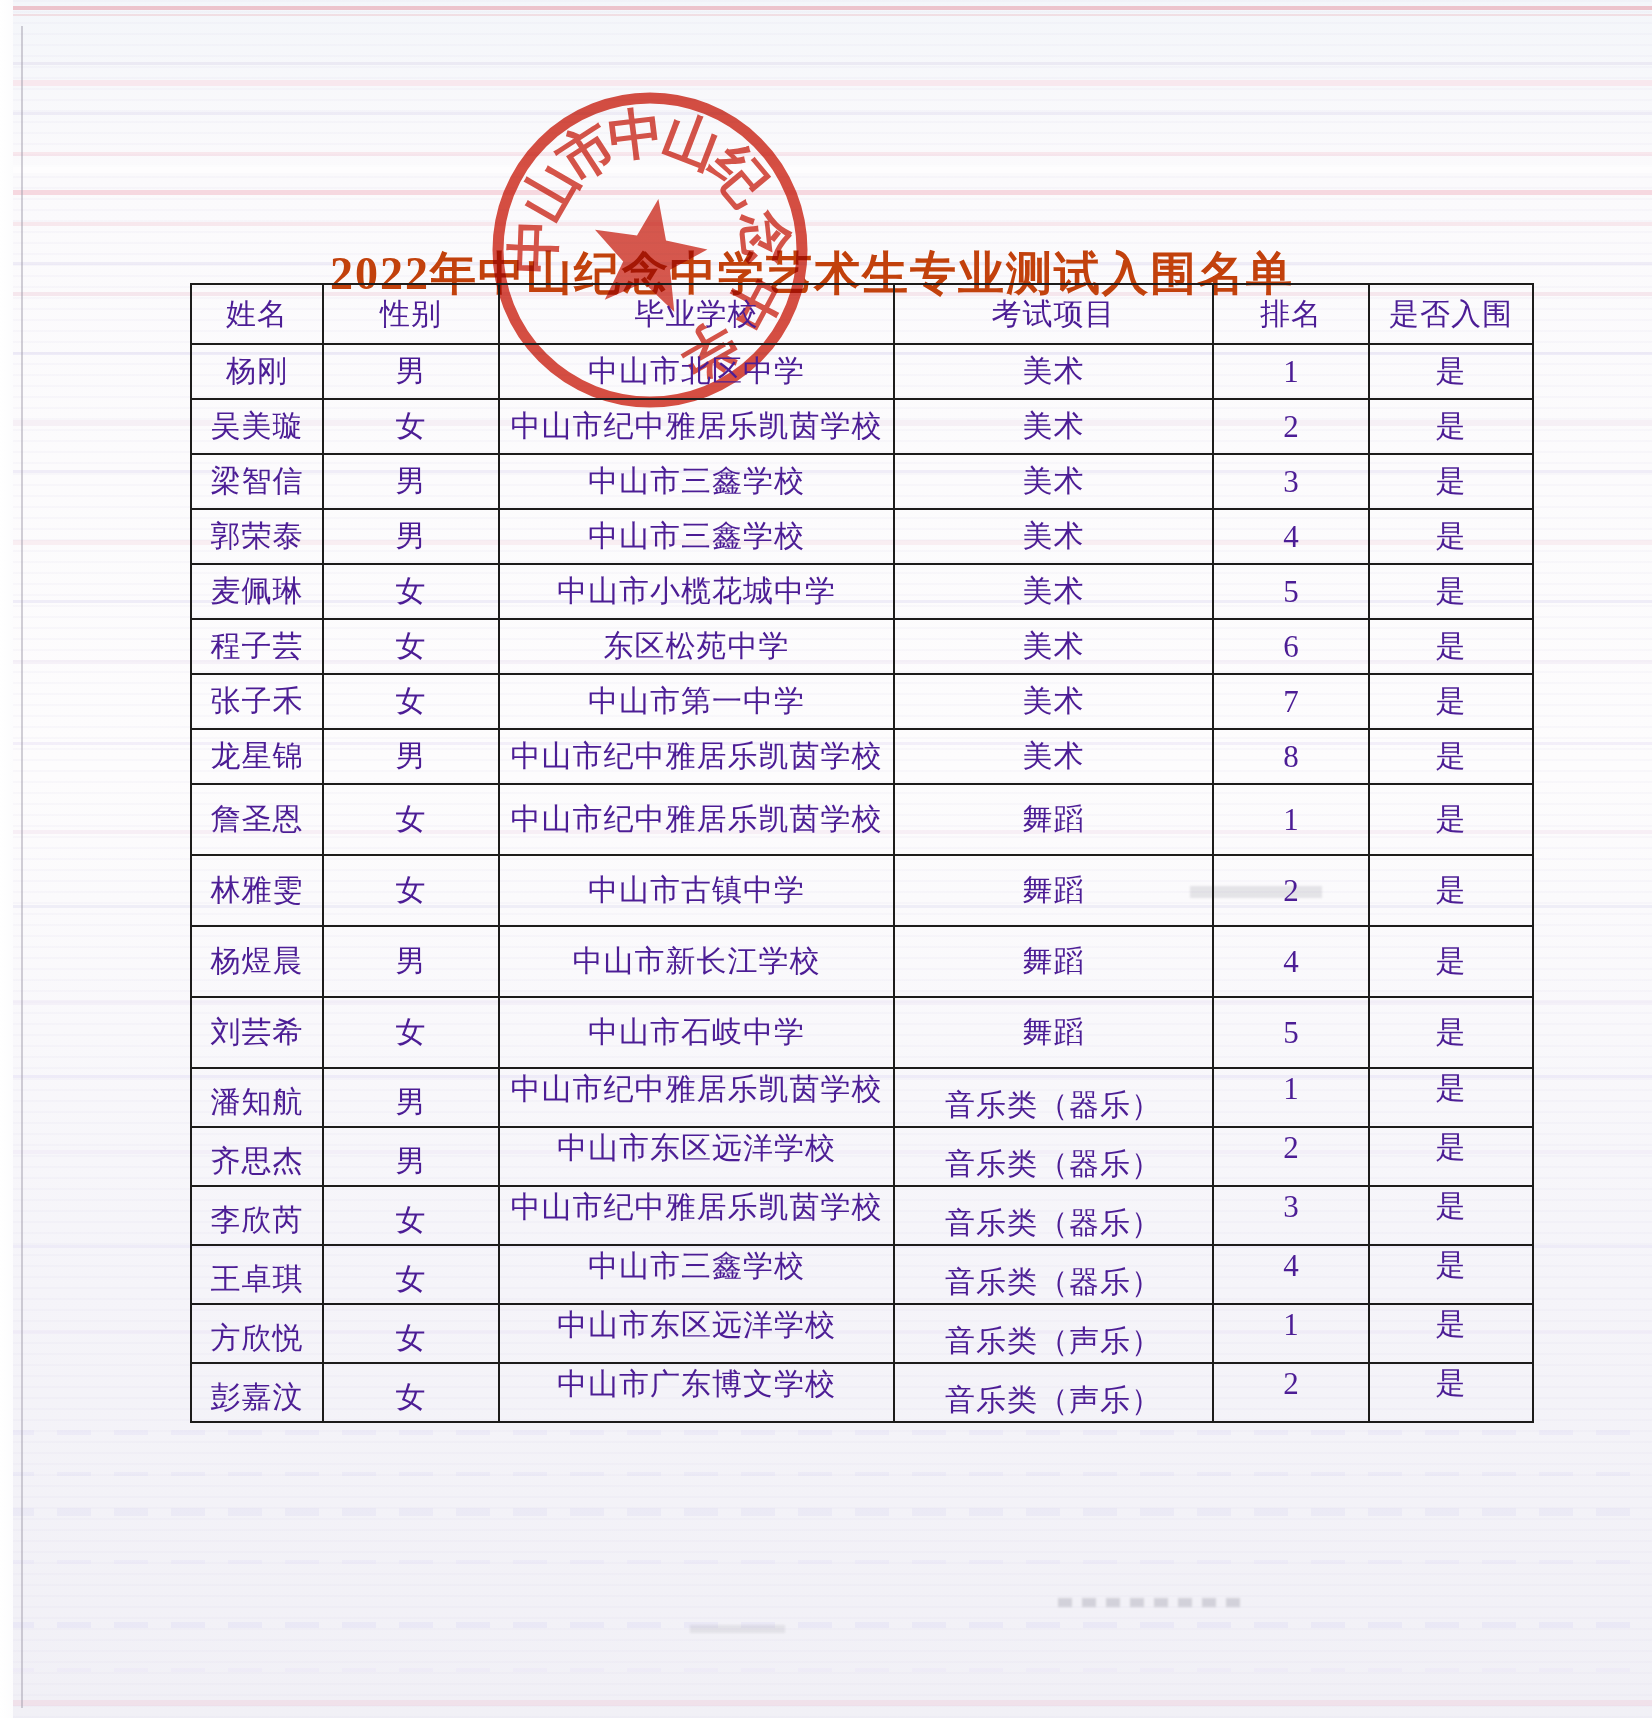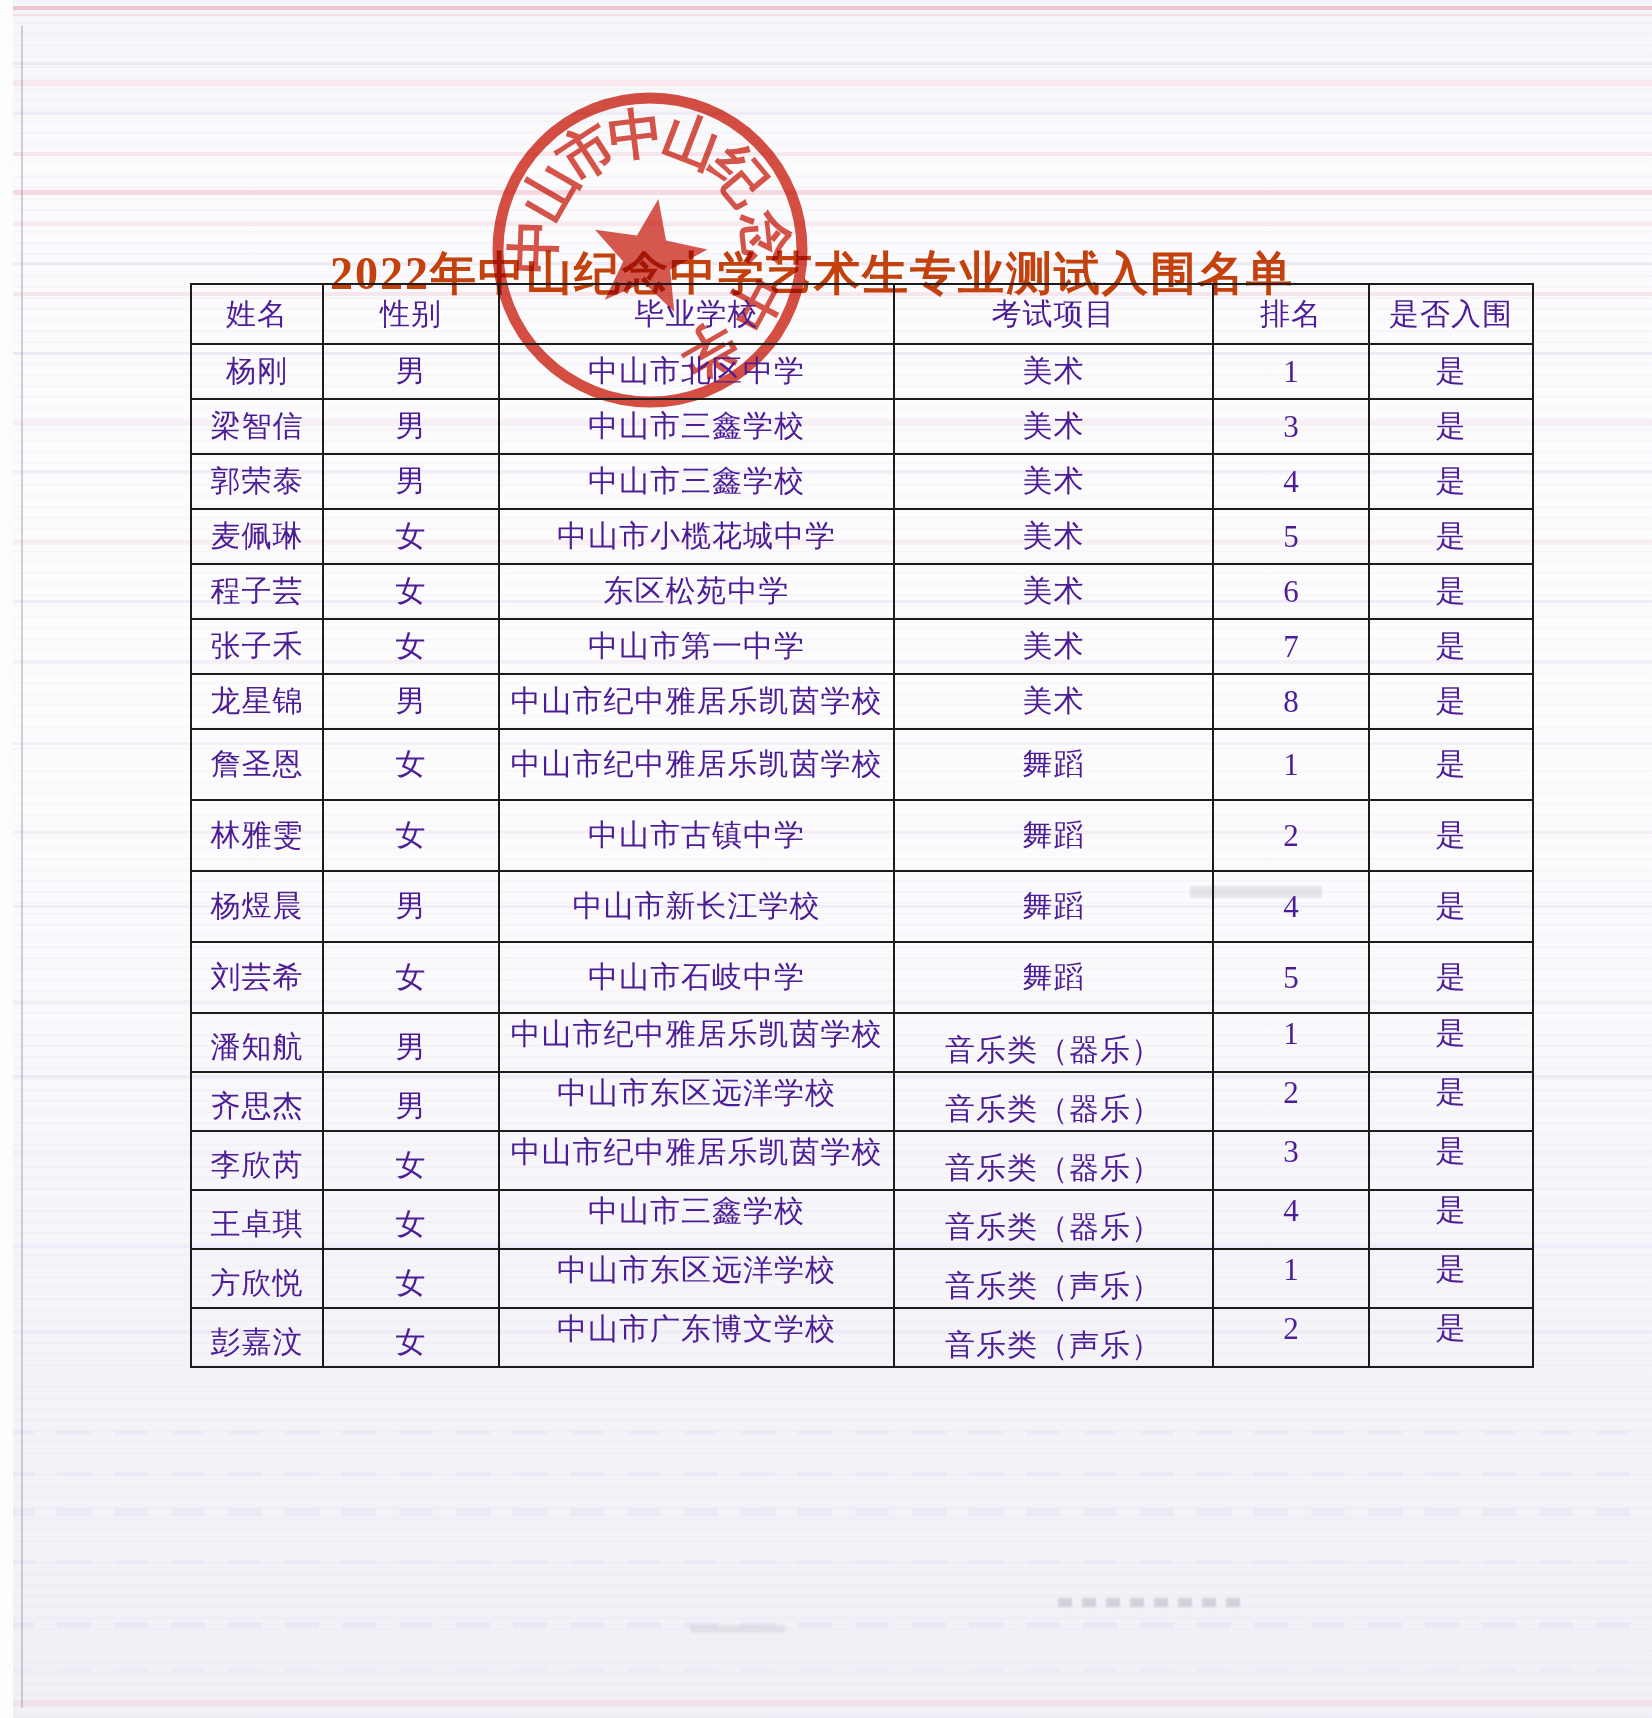--- a/index.html
+++ b/index.html
@@ -133,20 +133,28 @@
   <tbody>
       <tr class="h55">
         <td class="c-name">杨刚</td>
         <td class="c-gender">男</td>
         <td class="c-school">中山市北区中学</td>
         <td class="c-exam">美术</td>
         <td class="c-rank">1</td>
         <td class="c-ok">是</td>
       </tr>
       <tr class="h55">
+        <td class="c-name">吴美璇</td>
+        <td class="c-gender">女</td>
+        <td class="c-school">中山市纪中雅居乐凯茵学校</td>
+        <td class="c-exam">美术</td>
+        <td class="c-rank">2</td>
+        <td class="c-ok">是</td>
+      </tr>
+      <tr class="h55">
         <td class="c-name">梁智信</td>
         <td class="c-gender">男</td>
         <td class="c-school">中山市三鑫学校</td>
         <td class="c-exam">美术</td>
         <td class="c-rank">3</td>
         <td class="c-ok">是</td>
       </tr>
       <tr class="h55">
         <td class="c-name">郭荣泰</td>
         <td class="c-gender">男</td>

